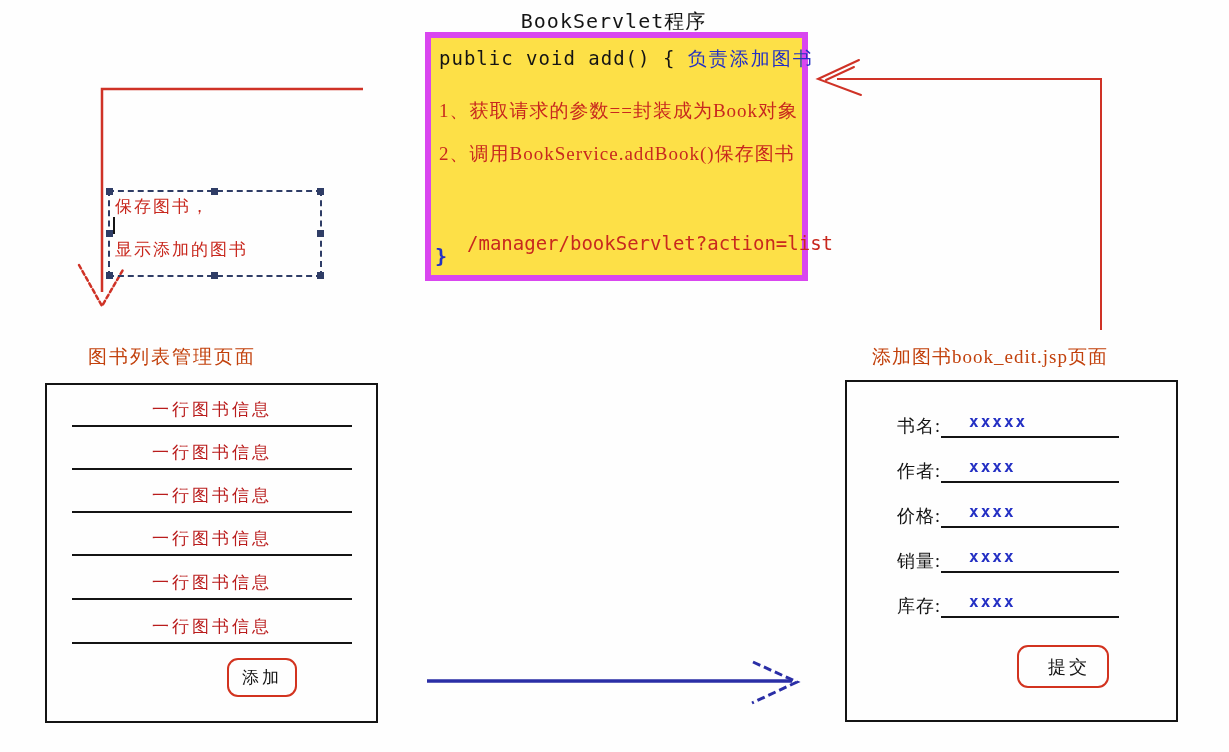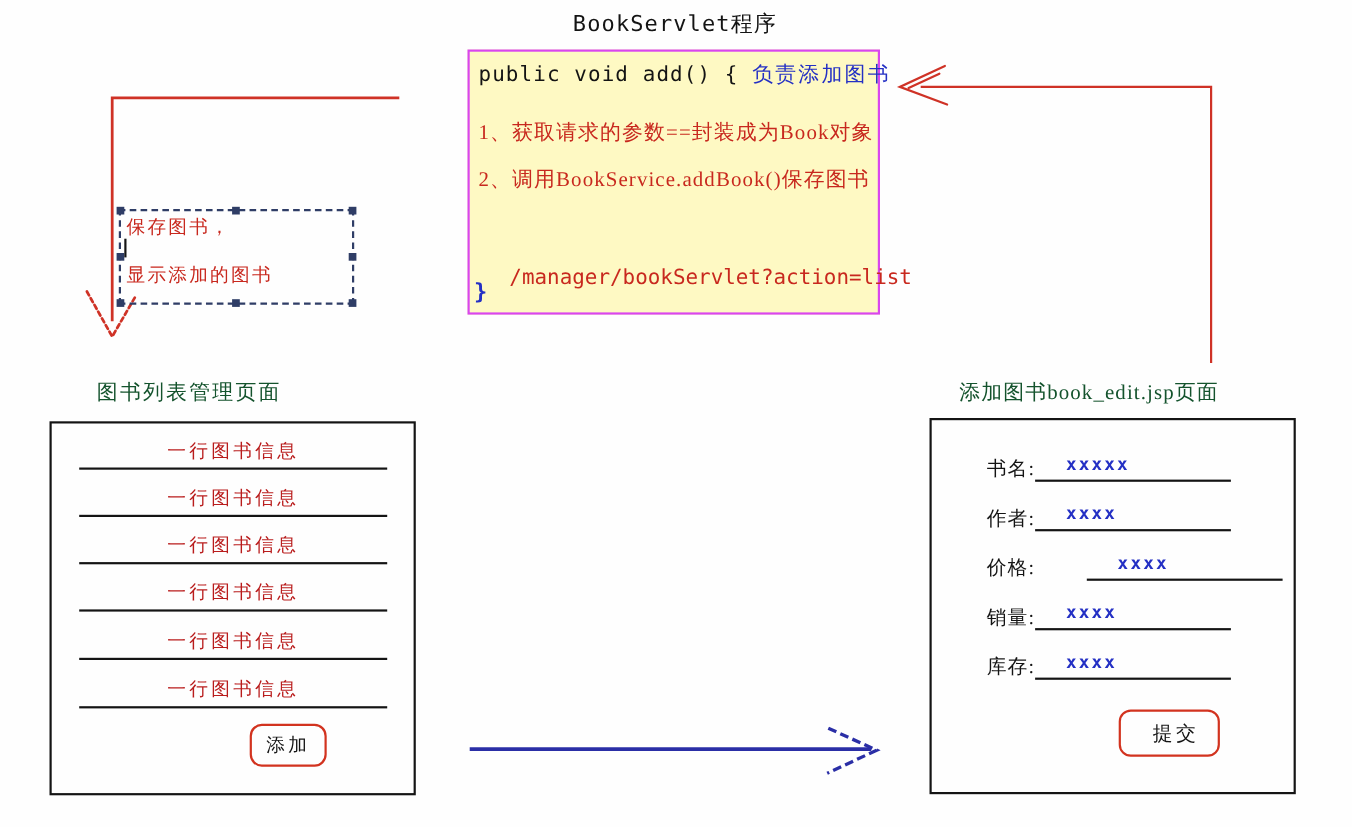--- a/index.html
+++ b/index.html
@@ -13,22 +13,22 @@
   .mono{font-family:"DejaVu Sans Mono", monospace;}
   .abs{position:absolute;}
 
   
   .servlet-title{
     left:425px;top:8px;width:377px;
     text-align:center;font-size:20px;color:#141414;
     letter-spacing:1px;
   }
   .code-box{
-    left:425px;top:45px;width:371px;height:237px;
-    border:2px solid #d946ef;background:#fef9c3;
+    left:425px;top:32px;width:371px;height:237px;
+    border:6px solid #d946ef;background:#fde047;
   }
   .code-line{position:absolute;left:8px;white-space:nowrap;font-size:19px;}
   .sig{top:8px;color:#141414;letter-spacing:1px;}
   .sig .comment{color:#2430c4;letter-spacing:2px;}
   .step{color:#c8281e;letter-spacing:1px;}
   .step1{top:60px;text-align:center;}
   .step2{top:103px;}
   .step3{top:148px;}
   .url{top:194px;color:#c8281e;margin-left:28px;}
   .brace{top:206px;left:4px;color:#2430c4;font-size:20px;font-weight:bold;}
@@ -48,21 +48,21 @@
     position:absolute;left:3px;top:25px;width:2px;height:17px;background:#141414;
   }
 
   
   .panel{
     border:2px solid #141414;background:#fefefe;
   }
   .list-panel{left:45px;top:383px;width:329px;height:336px;}
   .edit-panel{left:845px;top:380px;width:329px;height:338px;}
   .panel-title{
-    font-size:19px;color:#14532d;letter-spacing:2px;white-space:nowrap;
+    font-size:19px;color:#c2410c;letter-spacing:2px;white-space:nowrap;
   }
   .list-title{left:88px;top:344px;}
   .edit-title{left:872px;top:344px;letter-spacing:1px;}
 
   .book-row{
     position:absolute;left:25px;width:280px;height:27px;
     border-bottom:2px solid #141414;
     text-align:center;font-size:17px;color:#b91c1c;letter-spacing:3px;
   }
 
@@ -161,21 +161,21 @@
   <div class="abs panel-title edit-title">添加图书book_edit.jsp页面</div>
   <div class="abs panel edit-panel">
     <div class="field" style="top:32px;">
       <span class="flabel">书名:</span>
       <span class="fline"><span class="fvalue">xxxxx</span></span>
     </div>
     <div class="field" style="top:77px;">
       <span class="flabel">作者:</span>
       <span class="fline"><span class="fvalue">xxxx</span></span>
     </div>
-    <div class="field" style="top:122px;gap:47px;">
+    <div class="field" style="top:122px;">
       <span class="flabel">价格:</span>
       <span class="fline"><span class="fvalue">xxxx</span></span>
     </div>
     <div class="field" style="top:167px;">
       <span class="flabel">销量:</span>
       <span class="fline"><span class="fvalue">xxxx</span></span>
     </div>
     <div class="field" style="top:212px;">
       <span class="flabel">库存:</span>
       <span class="fline"><span class="fvalue">xxxx</span></span>

